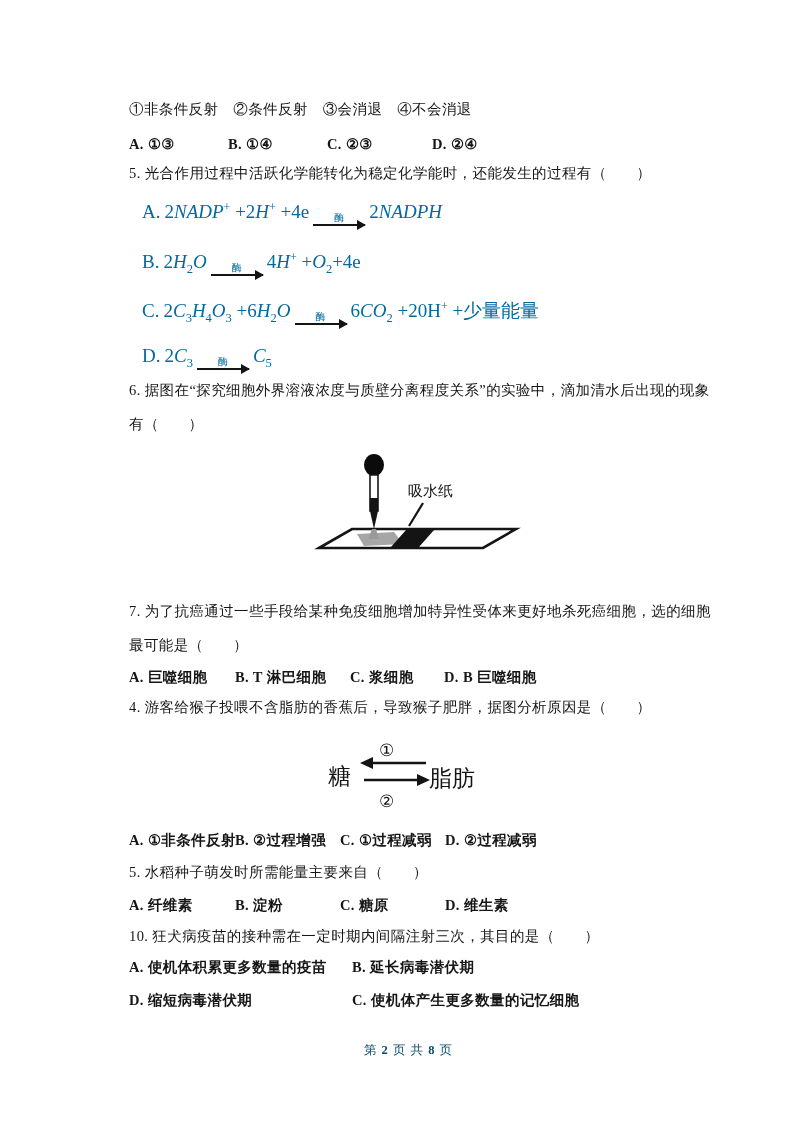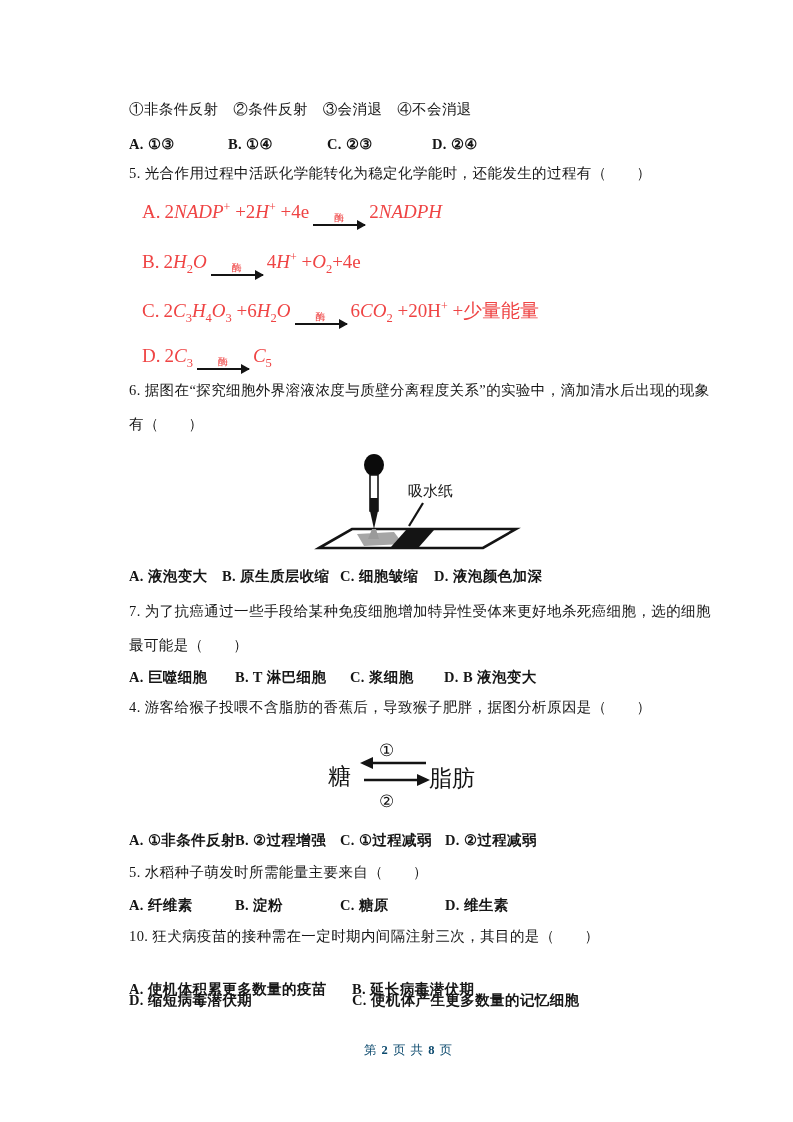--- a/index.html
+++ b/index.html
@@ -32,21 +32,21 @@
     font-weight:bold;
   }
   .optrow span{white-space:nowrap;}
   
   .eq-row{
     position:absolute;
     left:130px;
     font-size:19px;
     line-height:30px;
     white-space:nowrap;
-    color:#ef4444;
+    color:#0369a1;
   }
   .eq-label{margin-right:4px;}
   .eq .var{font-style:italic;}
   .eq sub{font-size:12.5px;letter-spacing:0;}
   .eq sup{font-size:12px;letter-spacing:0;}
   .rxn-arrow{
     display:inline-flex;
     flex-direction:column;
     align-items:center;
     vertical-align:-2px;
@@ -142,35 +142,29 @@
       <path d="M68 30 L76 30 L76 66 L68 66 Z" fill="#ffffff" stroke="#141414" stroke-width="1.6"></path>
       <rect x="68" y="53" width="8" height="13" fill="#141414"></rect>
       <polygon points="68,66 76,66 72,84" fill="#141414"></polygon>
       <polygon points="70,84 74,84 77,94 66,94" fill="#9a9a9a"></polygon>
     </g>
 
     <line x1="121" y1="58" x2="107" y2="81" stroke="#141414" stroke-width="2.2"></line>
     <text x="106" y="51" font-size="15">吸水纸</text>
   </svg>
 
-  <div class="optrow" style="top:566px;grid-template-columns:93px 118px 94px auto">
-    <span>A. 液泡变大</span>
-    <span>B. 原生质层收缩</span>
-    <span>C. 细胞皱缩</span>
-    <span>D. 液泡颜色加深</span>
-  </div>
 
   <div class="t" style="top:601px">7. 为了抗癌通过一些手段给某种免疫细胞增加特异性受体来更好地杀死癌细胞，选的细胞</div>
   <div class="t" style="top:635px">最可能是（　　）</div>
 
   <div class="optrow" style="top:667px;grid-template-columns:106px 115px 94px auto">
     <span>A. 巨噬细胞</span>
     <span>B. T 淋巴细胞</span>
     <span>C. 浆细胞</span>
-    <span>D. B 液泡变大</span>
+    <span>D. B 巨噬细胞</span>
   </div>
 
   <div class="t" style="top:697px">4. 游客给猴子投喂不含脂肪的香蕉后，导致猴子肥胖，据图分析原因是（　　）</div>
 
   <svg class="figure" style="top:730px;left:290px" width="220" height="90" viewBox="0 0 220 90">
     <text x="26" y="54" font-size="23">糖</text>
     <text x="127" y="56" font-size="23">脂肪</text>
 
     <g>
       <line x1="124" y1="33" x2="68" y2="33" stroke="#141414" stroke-width="2.4"></line>
@@ -196,21 +190,21 @@
 
   <div class="optrow" style="top:895px;grid-template-columns:106px 105px 105px auto">
     <span>A. 纤维素</span>
     <span>B. 淀粉</span>
     <span>C. 糖原</span>
     <span>D. 维生素</span>
   </div>
 
   <div class="t" style="top:926px">10. 狂犬病疫苗的接种需在一定时期内间隔注射三次，其目的是（　　）</div>
 
-  <div class="optrow" style="top:979px;grid-template-columns:223px auto">
+  <div class="optrow" style="top:957px;grid-template-columns:223px auto">
     <span>A. 使机体积累更多数量的疫苗</span>
     <span>B. 延长病毒潜伏期</span>
   </div>
   <div class="optrow" style="top:990px;grid-template-columns:223px auto">
     <span>D. 缩短病毒潜伏期</span>
     <span>C. 使机体产生更多数量的记忆细胞</span>
   </div>
 
   <div class="footer">
     <span>第 </span><span class="num">2</span><span> 页 共 </span><span class="num">8</span><span> 页</span>

